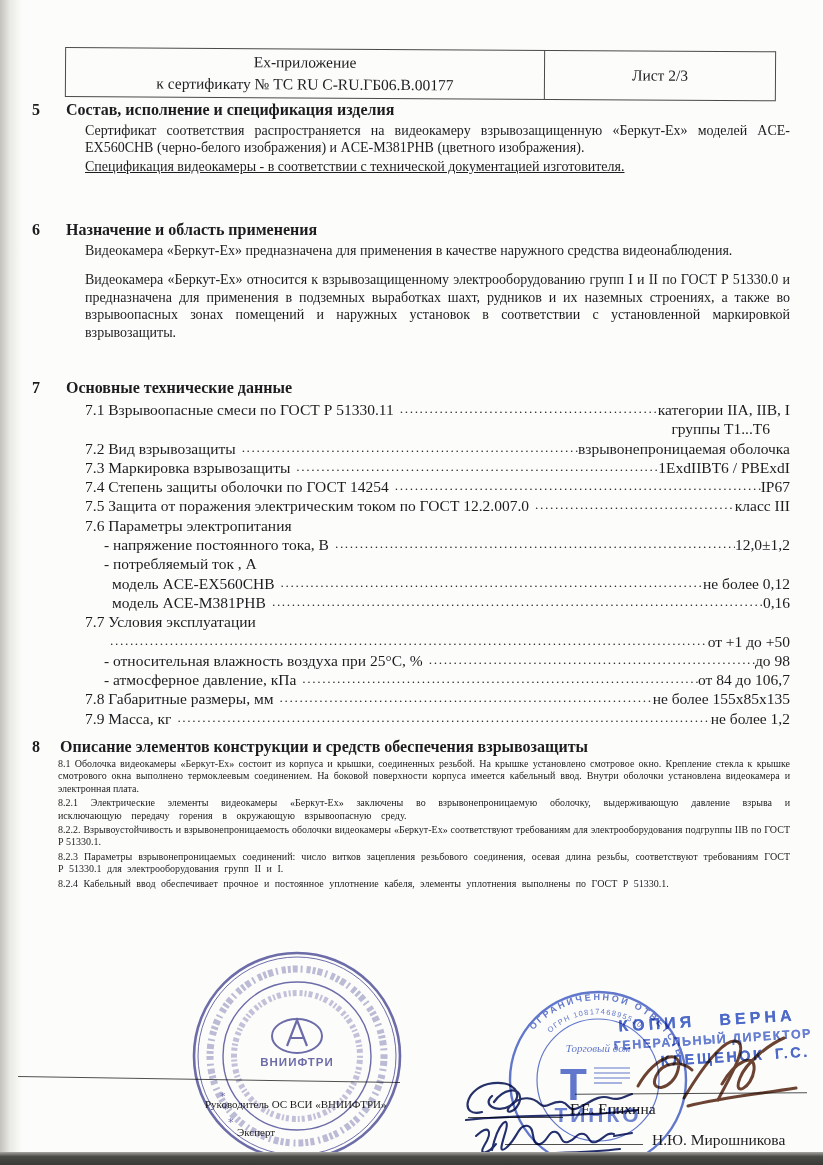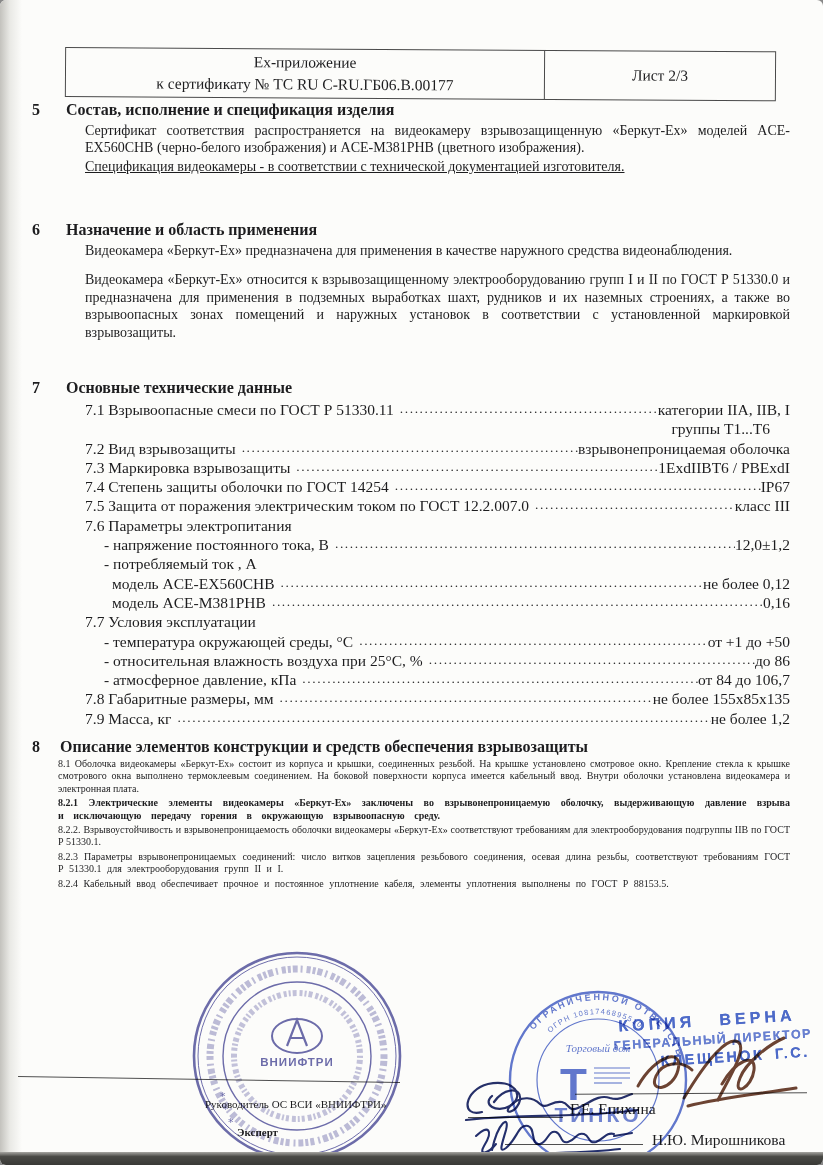--- a/index.html
+++ b/index.html
@@ -5,21 +5,20 @@
   html,body{margin:0;padding:0;}
   body{background:#888;}
   .page{
     position:relative;
     width:823px;height:1165px;
     margin:0 auto;
     background:#fcfcfa;
     overflow:hidden;
     font-family:"Liberation Serif","DejaVu Serif",serif;
     color:#1d1d1f;
-    border-radius:6px;
   }
   .left-edge{position:absolute;left:0;top:0;width:22px;height:100%;
     background:linear-gradient(90deg,#c3c2bd 0,#e9e9e5 45%,rgba(255,255,255,0) 100%);}
   .bottom-edge{position:absolute;left:0;top:1152px;width:100%;height:13px;
     background:linear-gradient(#a7a6a2 0,#4a4a46 35%,#393936 100%);}
 
   
   .hdr-table{
     position:absolute;left:65px;top:47px;width:711px;height:50px;
     display:flex;border:1.6px solid #4a4a4a;box-sizing:border-box;
@@ -155,28 +154,27 @@
       </div>
       <div class="sr ind2">
         <span class="lbl">модель ACE-M381PHB</span>
           <span class="dots"></span>
           <span class="val">0,16</span>
       </div>
       <div class="sr nodot">
         <span class="lbl">7.7 Условия эксплуатации</span>
       </div>
       <div class="sr ind1">
-        <span class="lbl">- температура окружающей среды, °С</span>
           <span class="dots"></span>
           <span class="val">от +1 до +50</span>
       </div>
       <div class="sr ind1">
         <span class="lbl">- относительная влажность воздуха при 25°С, %</span>
           <span class="dots"></span>
-          <span class="val">до 86</span>
+          <span class="val">до 98</span>
       </div>
       <div class="sr ind1">
         <span class="lbl">- атмосферное давление, кПа</span>
           <span class="dots"></span>
           <span class="val">от 84 до 106,7</span>
       </div>
       <div class="sr">
         <span class="lbl">7.8 Габаритные размеры, мм</span>
           <span class="dots"></span>
           <span class="val">не более 155х85х135</span>
@@ -188,34 +186,34 @@
       </div>
     </div>
   </div>
 
   <div class="sec" style="top:738px;">
     <div class="sec-head">
       <span class="sec-num">8</span>
       <span class="sec-title tight">Описание элементов конструкции и средств обеспечения  взрывозащиты</span>
     </div>
     <div class="wide-p">8.1 Оболочка видеокамеры «Беркут-Ех» состоит из корпуса и крышки, соединенных резьбой. На крышке установлено смотровое окно. Крепление стекла к крышке смотрового окна выполнено термоклеевым соединением. На боковой поверхности корпуса имеется кабельный ввод. Внутри оболочки установлена видеокамера и электронная плата.</div>
-    <div class="wide-p" style="word-spacing:7px;font-weight:bold;">8.2.1 Электрические элементы видеокамеры «Беркут-Ех» заключены во взрывонепроницаемую оболочку, выдерживающую давление взрыва и исключающую передачу горения в окружающую взрывоопасную среду.</div>
+    <div class="wide-p" style="word-spacing:7px;">8.2.1 Электрические элементы видеокамеры «Беркут-Ех» заключены во взрывонепроницаемую оболочку, выдерживающую давление взрыва и исключающую передачу горения в окружающую взрывоопасную среду.</div>
     <div class="wide-p">8.2.2. Взрывоустойчивость и взрывонепроницаемость оболочки видеокамеры «Беркут-Ех» соответствуют требованиям для электрооборудования подгруппы IIB по ГОСТ Р 51330.1.</div>
     <div class="wide-p" style="word-spacing:3px;">8.2.3 Параметры взрывонепроницаемых соединений: число витков зацепления резьбового соединения, осевая длина резьбы, соответствуют требованиям ГОСТ Р 51330.1 для электрооборудования групп II и I.</div>
-    <div class="wide-p" style="word-spacing:3px;">8.2.4 Кабельный ввод обеспечивает прочное и постоянное уплотнение кабеля, элементы уплотнения выполнены по ГОСТ Р 88153.5.</div>
+    <div class="wide-p" style="word-spacing:3px;">8.2.4 Кабельный ввод обеспечивает прочное и постоянное уплотнение кабеля, элементы уплотнения выполнены по ГОСТ Р 51330.1.</div>
   </div>
 
   <div class="rule" style="left:18px;top:1079px;width:382px;transform:rotate(0.9deg);"></div>
   <div class="rule" style="left:575px;top:1093px;width:232px;transform:rotate(-0.4deg);"></div>
 
   <div class="sig-label" style="left:205px;top:1098px;">Руководитель ОС ВСИ «ВНИИФТРИ»</div>
   <div class="rule" style="left:468px;top:1117px;width:95px;"></div>
   <div class="sig-name" style="left:570px;top:1100px;">Г.Е. Епихина</div>
 
-  <div class="sig-label" style="left:237px;top:1126px;font-weight:bold;">Эксперт</div>
+  <div class="sig-label" style="left:237px;top:1126px;">Эксперт</div>
   <div class="rule" style="left:505px;top:1144px;width:138px;"></div>
   <div class="sig-name" style="left:652px;top:1131px;">Н.Ю. Мирошникова</div>
 
   <svg class="stamp" style="left:182px;top:950px;opacity:.82;" width="230" height="215" viewBox="0 0 230 215">
     <g stroke="#4d4c9b" fill="none">
       <circle cx="115" cy="106" r="103" stroke-width="2.6"></circle>
       <circle cx="115" cy="106" r="99" stroke-width="1"></circle>
       <circle cx="115" cy="106" r="74" stroke-width="1.4"></circle>
 
       <circle cx="115" cy="106" r="87" stroke-width="7" stroke-dasharray="3 2 5 3 2 4 4 2" opacity=".45"></circle>

